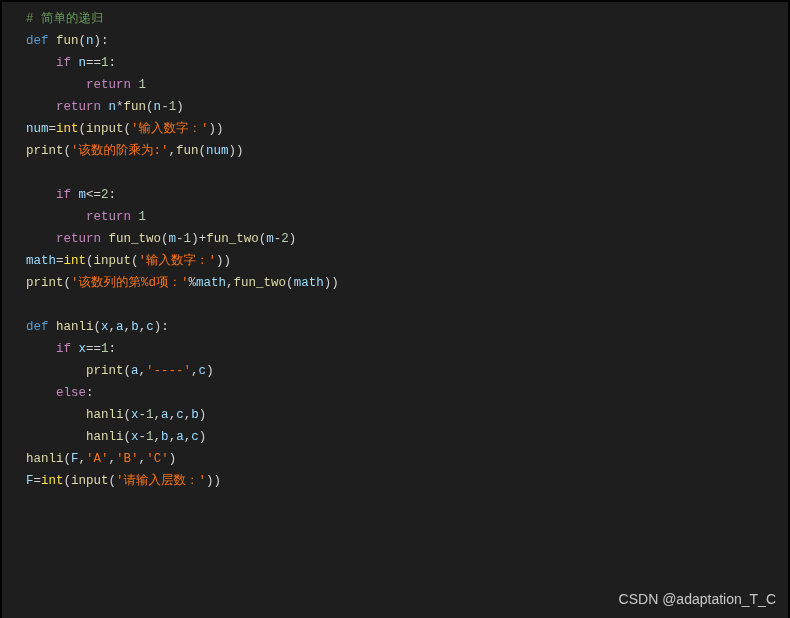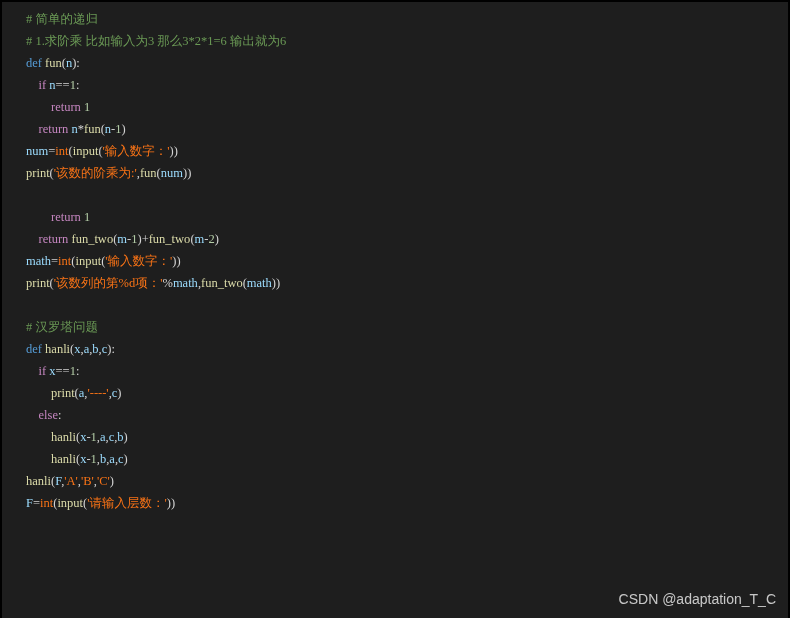--- a/index.html
+++ b/index.html
@@ -14,61 +14,59 @@
     height: 618px;
     overflow: hidden;
     position: relative;
   }
   .editor {
     padding: 6px 0 8px 24px;
     border: 2px solid #000;
     border-bottom: none;
     height: 100%;
     box-sizing: border-box;
-    font-family: Liberation Serif, serif;
   }
   .line { white-space: pre; }
   .c-comment { color: #6a9955; }
   .c-keyword { color: #569cd6; }
   .c-keyword-flow { color: #c586c0; margin-top: 40px; }
   .c-func { color: #dcdcaa; }
   .c-var { color: #9cdcfe; }
   .c-num { color: #b5cea8; }
   .c-str { color: #f97316; }
   .c-punc { color: #d4d4d4; }
-  .c-builtin { color: #f97316; }
+  .c-builtin { color: #fde047; }
   .watermark {
     position: absolute;
     bottom: 8px;
     right: 14px;
     font-family: Arial, sans-serif;
     font-size: 14px;
     color: #e5e5e5;
     opacity: 0.85;
   }
 </style>
 </head>
 <body>
 
 <div class="editor">
 <div class="line"><span class="c-comment"># 简单的递归</span></div>
-<div class="line"><span class="c-comment"># 1.求阶乘 比如输入为3 那么3*2*1=6 输出就为6</span></div>
 <div class="line"><span class="c-keyword">def</span><span class="c-punc"> </span><span class="c-func">fun</span><span class="c-punc">(</span><span class="c-var">n</span><span class="c-punc">):</span></div>
 <div class="line"><span class="c-punc">    </span><span class="c-keyword-flow">if</span><span class="c-punc"> </span><span class="c-var">n</span><span class="c-punc">==</span><span class="c-num">1</span><span class="c-punc">:</span></div>
 <div class="line"><span class="c-punc">        </span><span class="c-keyword-flow">return</span><span class="c-punc"> </span><span class="c-num">1</span></div>
 <div class="line"><span class="c-punc">    </span><span class="c-keyword-flow">return</span><span class="c-punc"> </span><span class="c-var">n</span><span class="c-punc">*</span><span class="c-func">fun</span><span class="c-punc">(</span><span class="c-var">n</span><span class="c-punc">-</span><span class="c-num">1</span><span class="c-punc">)</span></div>
 <div class="line"><span class="c-var">num</span><span class="c-punc">=</span><span class="c-builtin">int</span><span class="c-punc">(</span><span class="c-func">input</span><span class="c-punc">(</span><span class="c-str">'输入数字：'</span><span class="c-punc">))</span></div>
 <div class="line"><span class="c-func">print</span><span class="c-punc">(</span><span class="c-str">'该数的阶乘为:'</span><span class="c-punc">,</span><span class="c-func">fun</span><span class="c-punc">(</span><span class="c-var">num</span><span class="c-punc">))</span></div>
 <div class="line"> </div>
+<div class="line"><span class="c-punc">    </span><span class="c-keyword-flow">if</span><span class="c-punc"> </span><span class="c-var">m</span><span class="c-punc">&lt;=</span><span class="c-num">2</span><span class="c-punc">:</span></div>
 <div class="line"><span class="c-punc">        </span><span class="c-keyword-flow">return</span><span class="c-punc"> </span><span class="c-num">1</span></div>
 <div class="line"><span class="c-punc">    </span><span class="c-keyword-flow">return</span><span class="c-punc"> </span><span class="c-func">fun_two</span><span class="c-punc">(</span><span class="c-var">m</span><span class="c-punc">-</span><span class="c-num">1</span><span class="c-punc">)+</span><span class="c-func">fun_two</span><span class="c-punc">(</span><span class="c-var">m</span><span class="c-punc">-</span><span class="c-num">2</span><span class="c-punc">)</span></div>
 <div class="line"><span class="c-var">math</span><span class="c-punc">=</span><span class="c-builtin">int</span><span class="c-punc">(</span><span class="c-func">input</span><span class="c-punc">(</span><span class="c-str">'输入数字：'</span><span class="c-punc">))</span></div>
 <div class="line"><span class="c-func">print</span><span class="c-punc">(</span><span class="c-str">'该数列的第%d项：'</span><span class="c-punc">%</span><span class="c-var">math</span><span class="c-punc">,</span><span class="c-func">fun_two</span><span class="c-punc">(</span><span class="c-var">math</span><span class="c-punc">))</span></div>
 <div class="line"> </div>
-<div class="line"><span class="c-comment"># 汉罗塔问题</span></div>
 <div class="line"><span class="c-keyword">def</span><span class="c-punc"> </span><span class="c-func">hanli</span><span class="c-punc">(</span><span class="c-var">x</span><span class="c-punc">,</span><span class="c-var">a</span><span class="c-punc">,</span><span class="c-var">b</span><span class="c-punc">,</span><span class="c-var">c</span><span class="c-punc">):</span></div>
 <div class="line"><span class="c-punc">    </span><span class="c-keyword-flow">if</span><span class="c-punc"> </span><span class="c-var">x</span><span class="c-punc">==</span><span class="c-num">1</span><span class="c-punc">:</span></div>
 <div class="line"><span class="c-punc">        </span><span class="c-func">print</span><span class="c-punc">(</span><span class="c-var">a</span><span class="c-punc">,</span><span class="c-str">'----'</span><span class="c-punc">,</span><span class="c-var">c</span><span class="c-punc">)</span></div>
 <div class="line"><span class="c-punc">    </span><span class="c-keyword-flow">else</span><span class="c-punc">:</span></div>
 <div class="line"><span class="c-punc">        </span><span class="c-func">hanli</span><span class="c-punc">(</span><span class="c-var">x</span><span class="c-punc">-</span><span class="c-num">1</span><span class="c-punc">,</span><span class="c-var">a</span><span class="c-punc">,</span><span class="c-var">c</span><span class="c-punc">,</span><span class="c-var">b</span><span class="c-punc">)</span></div>
 <div class="line"><span class="c-punc">        </span><span class="c-func">hanli</span><span class="c-punc">(</span><span class="c-var">x</span><span class="c-punc">-</span><span class="c-num">1</span><span class="c-punc">,</span><span class="c-var">b</span><span class="c-punc">,</span><span class="c-var">a</span><span class="c-punc">,</span><span class="c-var">c</span><span class="c-punc">)</span></div>
 <div class="line"><span class="c-func">hanli</span><span class="c-punc">(</span><span class="c-var">F</span><span class="c-punc">,</span><span class="c-str">'A'</span><span class="c-punc">,</span><span class="c-str">'B'</span><span class="c-punc">,</span><span class="c-str">'C'</span><span class="c-punc">)</span></div>
 <div class="line"><span class="c-var">F</span><span class="c-punc">=</span><span class="c-builtin">int</span><span class="c-punc">(</span><span class="c-func">input</span><span class="c-punc">(</span><span class="c-str">'请输入层数：'</span><span class="c-punc">))</span></div>
 </div>
 

